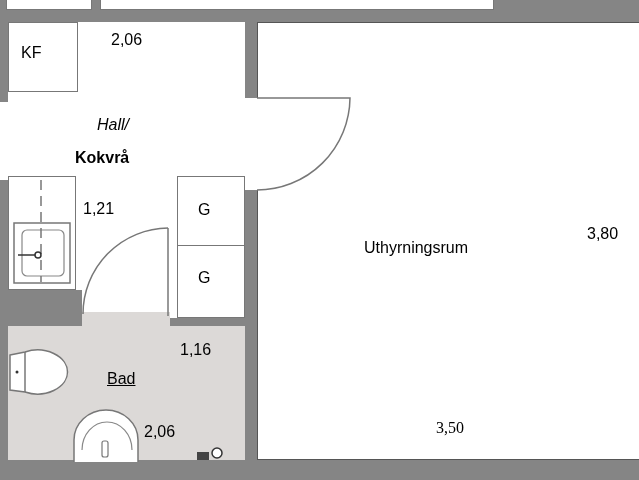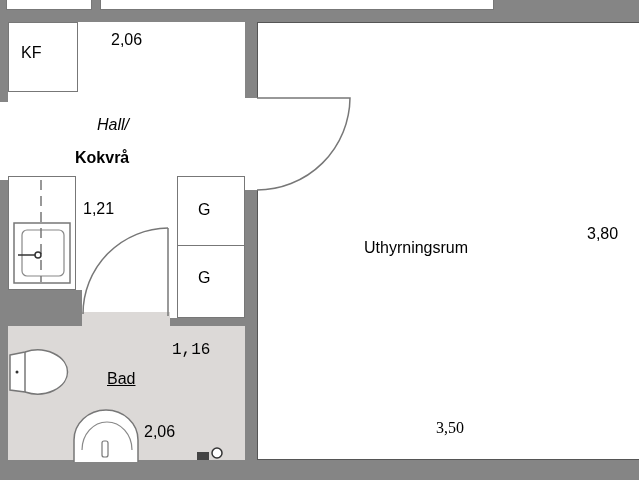--- a/index.html
+++ b/index.html
@@ -67,20 +67,20 @@
 
     <rect x="197" y="452" width="12" height="8" fill="#444"></rect>
     <circle cx="217" cy="453" r="5" fill="#fff" stroke="#333" stroke-width="1.5"></circle>
   </svg>
 
   <div class="lbl" style="left:111px;top:32px;">2,06</div>
   <div class="lbl" style="left:97px;top:117px;font-style:italic;">Hall/</div>
   <div class="lbl" style="left:75px;top:150px;font-weight:bold;">Kokvrå</div>
   <div class="lbl" style="left:83px;top:201px;">1,21</div>
 
-  <div class="lbl" style="left:172px;top:342px;font-family:Liberation Mono, monospace;">1,16</div>
+  <div class="lbl" style="left:180px;top:342px;">1,16</div>
   <div class="lbl" style="left:107px;top:371px;text-decoration:underline;">Bad</div>
   <div class="lbl" style="left:144px;top:424px;">2,06</div>
 
   <div class="lbl" style="left:348px;top:240px;margin-left:16px;">Uthyrningsrum</div>
   <div class="lbl" style="left:587px;top:200px;margin-top:26px;">3,80</div>
   <div class="lbl" style="left:436px;top:420px;font-family:Liberation Serif, serif;">3,50</div>
 </div>
 
 </body></html>

